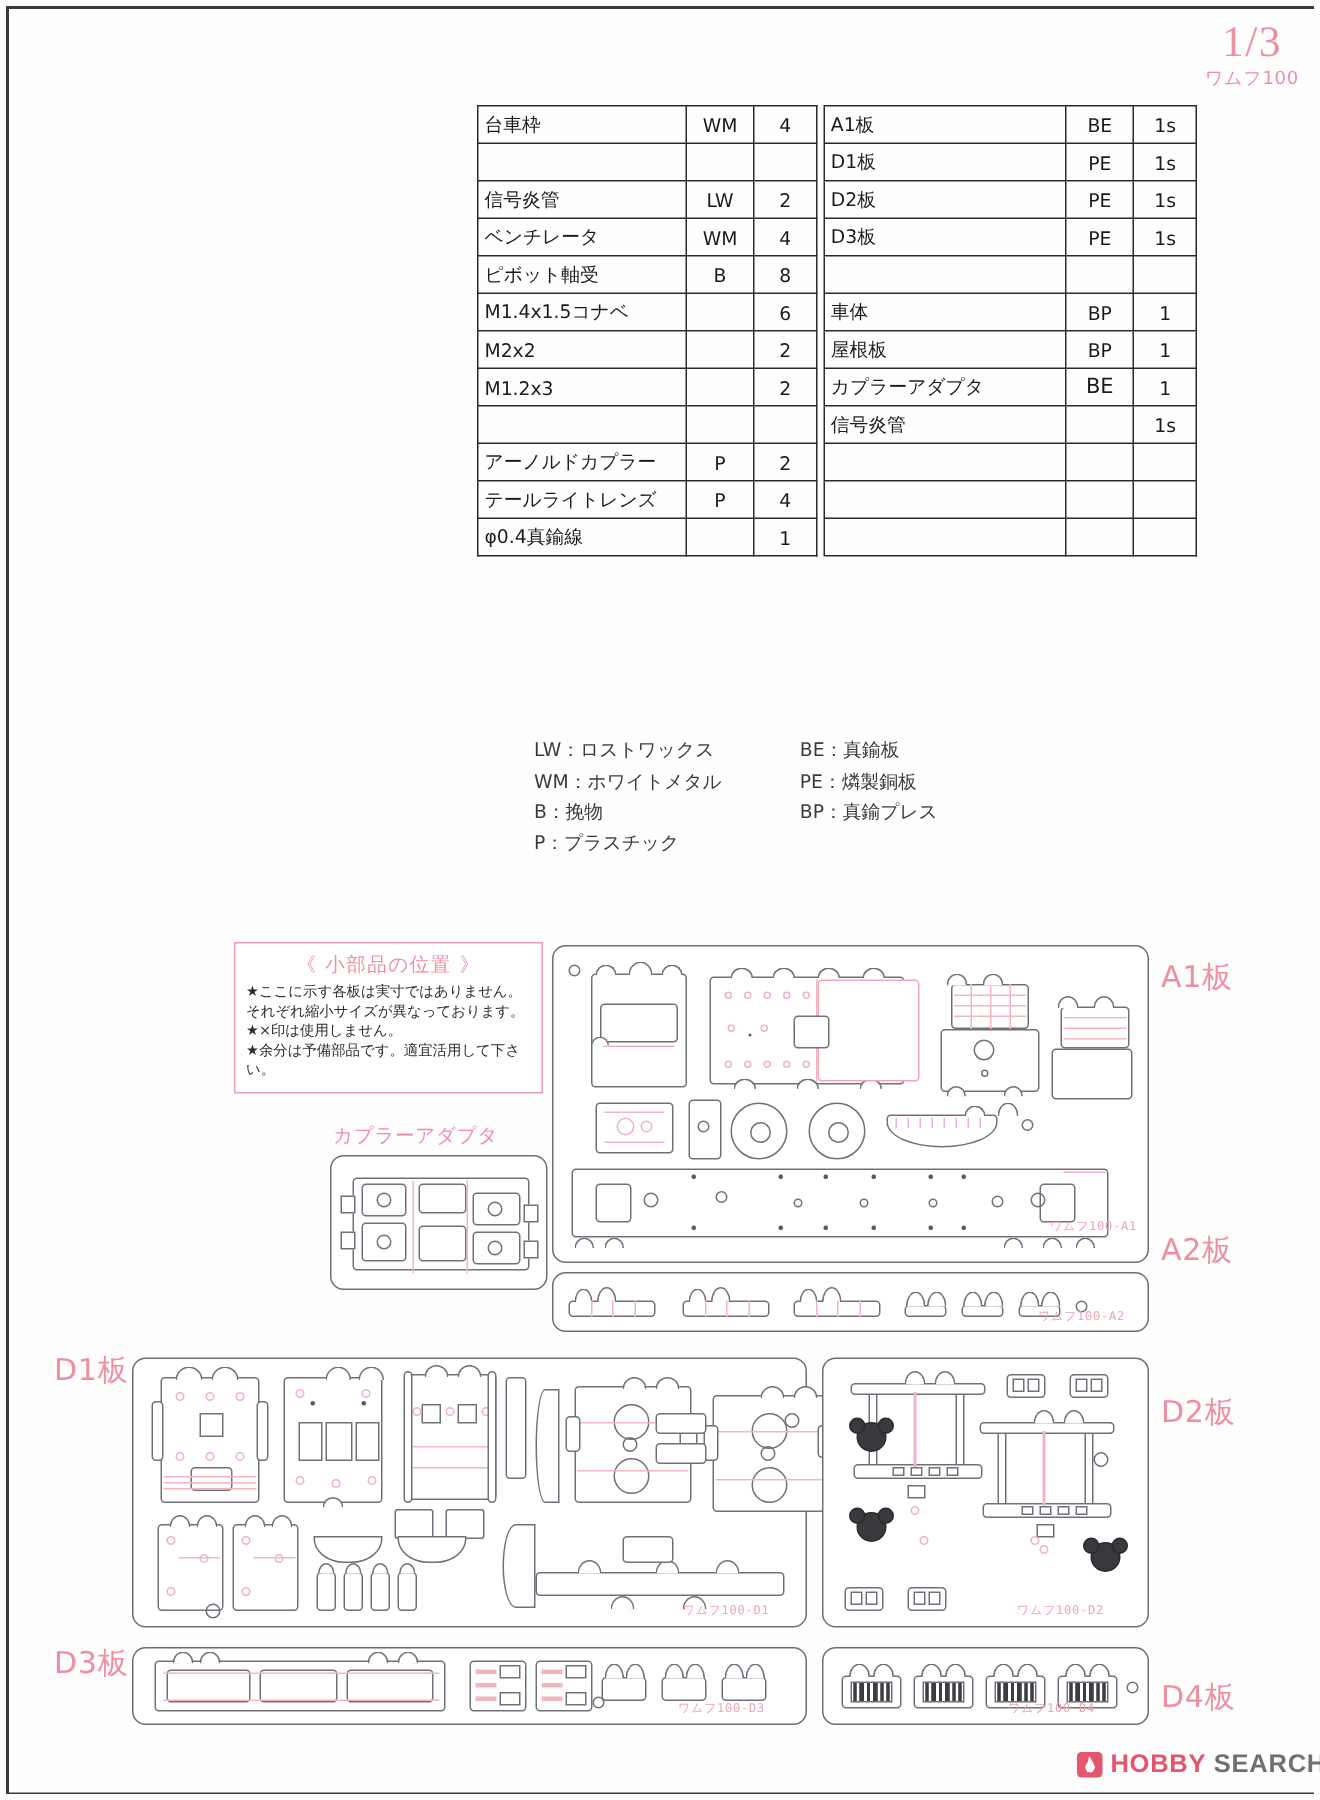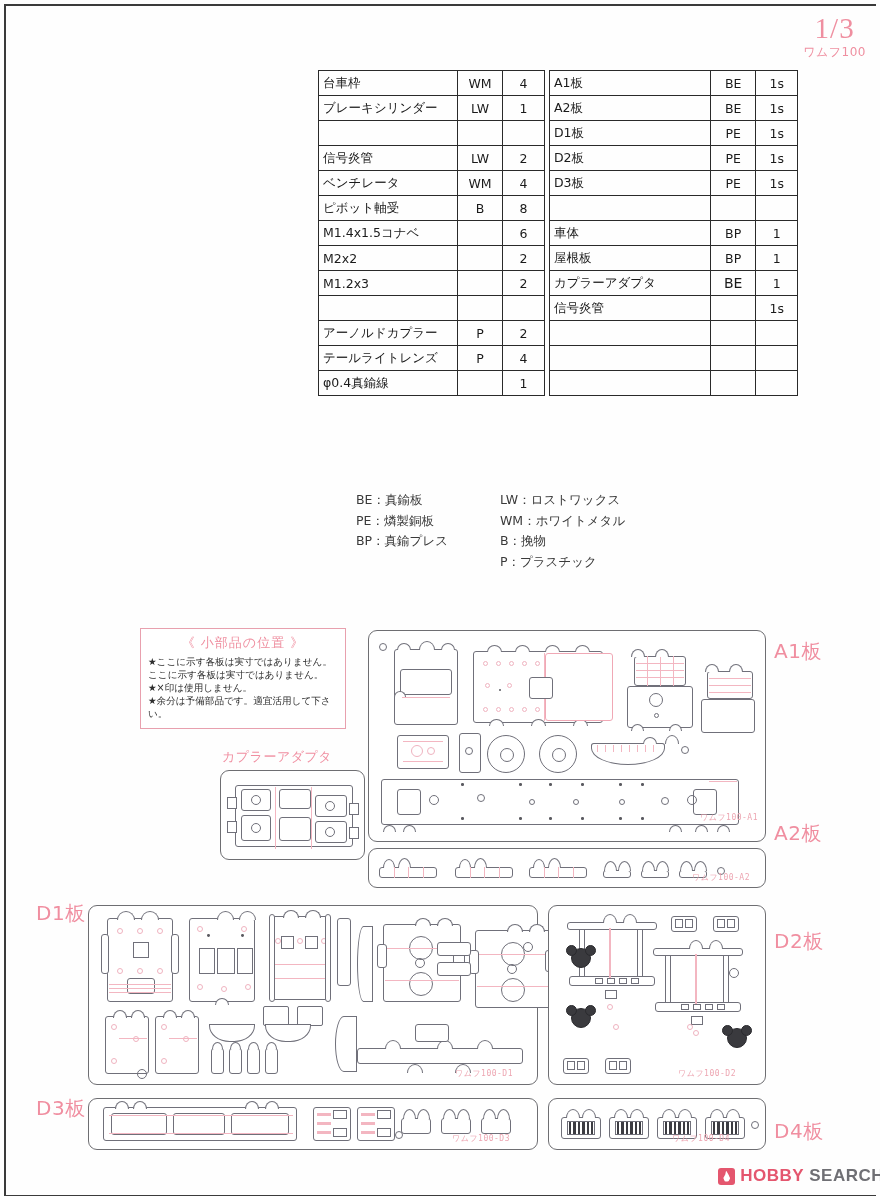--- a/index.html
+++ b/index.html
@@ -101,21 +101,21 @@
     color: #3a3a3a;
     font-family: "DejaVu Sans", sans-serif;
   }
   #legend .legend-cols { display: flex; gap: 52px; }
   #legend .legend-col { display: flex; flex-direction: column; gap: 5px; }
   #legend .legend-line { white-space: nowrap; line-height: 1.25; }
 
   
   #note-box {
     position: absolute;
-    left: 140px;
+    left: 156px;
     top: 628px;
     width: 206px;
     border: 1.2px solid #e8a0ae;
     padding: 5px 7px 7px 7px;
     box-sizing: border-box;
     background: #fff;
   }
   #note-box .note-title {
     text-align: center;
     color: #ef8fa0;
@@ -248,29 +248,20 @@
           <tr>
             <td class="col-name">台車枠</td>
             <td class="col-mat">WM</td>
             <td class="col-qty">4</td>
             <td class="gap-col"></td>
             <td class="col-name2">A1板</td>
             <td class="col-mat">BE</td>
             <td class="col-qty">1s</td>
           </tr>
           <tr>
-            <td class="col-name">ブレーキシリンダー</td>
-            <td class="col-mat">LW</td>
-            <td class="col-qty">1</td>
-            <td class="gap-col"></td>
-            <td class="col-name2">A2板</td>
-            <td class="col-mat">BE</td>
-            <td class="col-qty">1s</td>
-          </tr>
-          <tr>
             <td class="col-name"></td>
             <td class="col-mat"></td>
             <td class="col-qty"></td>
             <td class="gap-col"></td>
             <td class="col-name2">D1板</td>
             <td class="col-mat">PE</td>
             <td class="col-qty">1s</td>
           </tr>
           <tr>
             <td class="col-name">信号炎管</td>
@@ -361,38 +352,38 @@
             <td class="col-name2"></td>
             <td class="col-mat"></td>
             <td class="col-qty"></td>
           </tr>
         </tbody>
     </table>
   </div>
 
   <div id="legend">
     <div class="legend-cols">
-      <div class="legend-col">
-        <div class="legend-line">BE：真鍮板</div>
-        <div class="legend-line">PE：燐製銅板</div>
-        <div class="legend-line">BP：真鍮プレス</div>
-      </div>
       <div class="legend-col">
         <div class="legend-line">LW：ロストワックス</div>
         <div class="legend-line">WM：ホワイトメタル</div>
         <div class="legend-line">B：挽物</div>
         <div class="legend-line">P：プラスチック</div>
       </div>
+      <div class="legend-col">
+        <div class="legend-line">BE：真鍮板</div>
+        <div class="legend-line">PE：燐製銅板</div>
+        <div class="legend-line">BP：真鍮プレス</div>
+      </div>
     </div>
   </div>
 
   <div id="note-box">
     <div class="note-title">《 小部品の位置 》</div>
     <div class="note-line">★ここに示す各板は実寸ではありません。</div>
-    <div class="note-line">ここに示す各板は実寸ではありません。</div>
+    <div class="note-line">それぞれ縮小サイズが異なっております。</div>
     <div class="note-line">★×印は使用しません。</div>
     <div class="note-line">★余分は予備部品です。適宜活用して下さい。</div>
   </div>
 
   <div class="coupler-label" style="left:222px; top:748px;">カプラーアダプタ</div>
   <div class="sprue" id="sprue-coupler" style="left:220px; top:770px; width:145px; height:90px;">
       <div class="part rr" style="left: 14px; top: 14px; width: 118px; height: 62px;"></div>
       <div class="part rr" style="left: 20px; top: 18px; width: 30px; height: 22px;"></div>
       <div class="hole dark" style="left: 30px; top: 24px; width: 10px; height: 10px;"></div>
       <div class="part rr" style="left: 20px; top: 44px; width: 30px; height: 26px;"></div>

